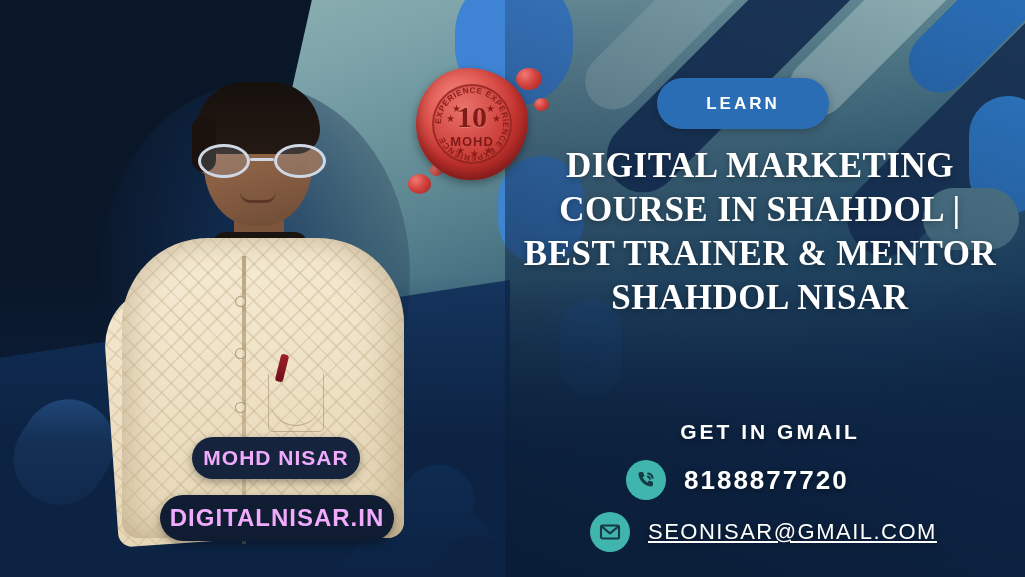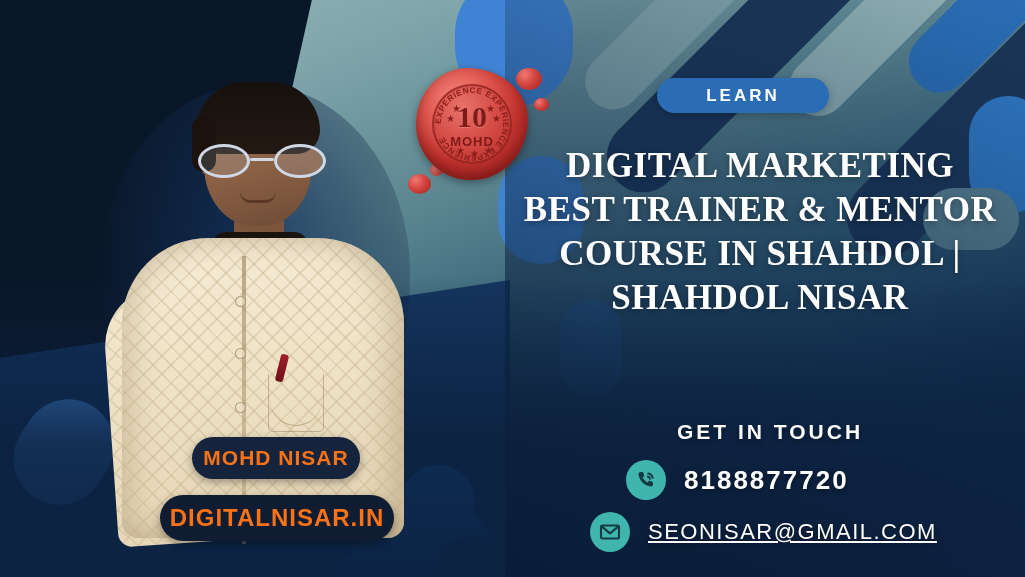--- a/index.html
+++ b/index.html
@@ -226,36 +226,36 @@
   }
   .seal-ring-text text { fill:#8b1d1b; font-size:8.2px; font-weight:bold; letter-spacing:.6px; font-family:"Liberation Sans", sans-serif; }
   .seal-star {
     position:absolute; color:#8b1d1b; font-size:10px; line-height:1;
   }
 
   
   .badge {
     position:absolute;
     background:#15233c;
-    color:#f97316;
+    color:#f0abfc;
     border-radius:999px;
     display:flex; align-items:center; justify-content:center;
     font-weight:bold;
     letter-spacing:1px;
     box-shadow:0 3px 10px rgba(0,0,0,.35);
     font-family:"Liberation Sans", sans-serif;
     font-stretch:condensed;
   }
   .badge-name { left:192px; top:437px; width:168px; height:42px; font-size:21px; }
   .badge-site { left:160px; top:495px; width:234px; height:46px; font-size:24px; background:#101c31; }
 
   
   .learn-btn {
     position:absolute; left:657px; top:78px;
-    width:172px; height:35px;
+    width:172px; height:51px;
     background:#2a6db5;
     border-radius:999px;
     display:flex; align-items:center; justify-content:center;
     color:#ffffff; font-size:17px; font-weight:bold; letter-spacing:3px;
     box-shadow:0 2px 8px rgba(0,0,0,.25);
     cursor:pointer;
   }
 
   .headline {
     position:absolute; left:520px; top:144px;
@@ -387,27 +387,27 @@
     </div>
   </div>
 
   <div class="badge badge-name">MOHD NISAR</div>
   <div class="badge badge-site">DIGITALNISAR.IN</div>
 
   <div class="learn-btn">LEARN</div>
 
   <div class="headline">
     <span>DIGITAL MARKETING</span>
+    <span>COURSE IN SHAHDOL  |</span>
     <span>BEST TRAINER &amp; MENTOR</span>
-    <span>COURSE IN SHAHDOL  |</span>
     <span>SHAHDOL NISAR</span>
   </div>
 
   <div class="contact">
-    <div class="get-in-touch">GET IN TOUCH</div>
+    <div class="get-in-touch">GET IN GMAIL</div>
 
     <div class="c-row phone">
       <div class="c-icon">
         <svg width="24" height="24" viewBox="0 0 24 24" fill="none" stroke="#173b44" stroke-width="2" stroke-linecap="round" stroke-linejoin="round">
           <path d="M6.5 4 L9 4 L10.4 8 L8.6 9.6 a10 10 0 0 0 4.8 4.8 L15 12.6 L19 14 L19 16.5 a2 2 0 0 1 -2.2 2 C10.2 17.7 5.3 12.8 4.5 6.2 A2 2 0 0 1 6.5 4 Z" fill="#173b44" stroke="none"></path>
           <path d="M14.2 5.4 a5.2 5.2 0 0 1 4.4 4.4"></path>
           <path d="M13.8 8.6 a2.6 2.6 0 0 1 2.2 2.2"></path>
         </svg>
       </div>
       <div class="c-text">8188877720</div>

